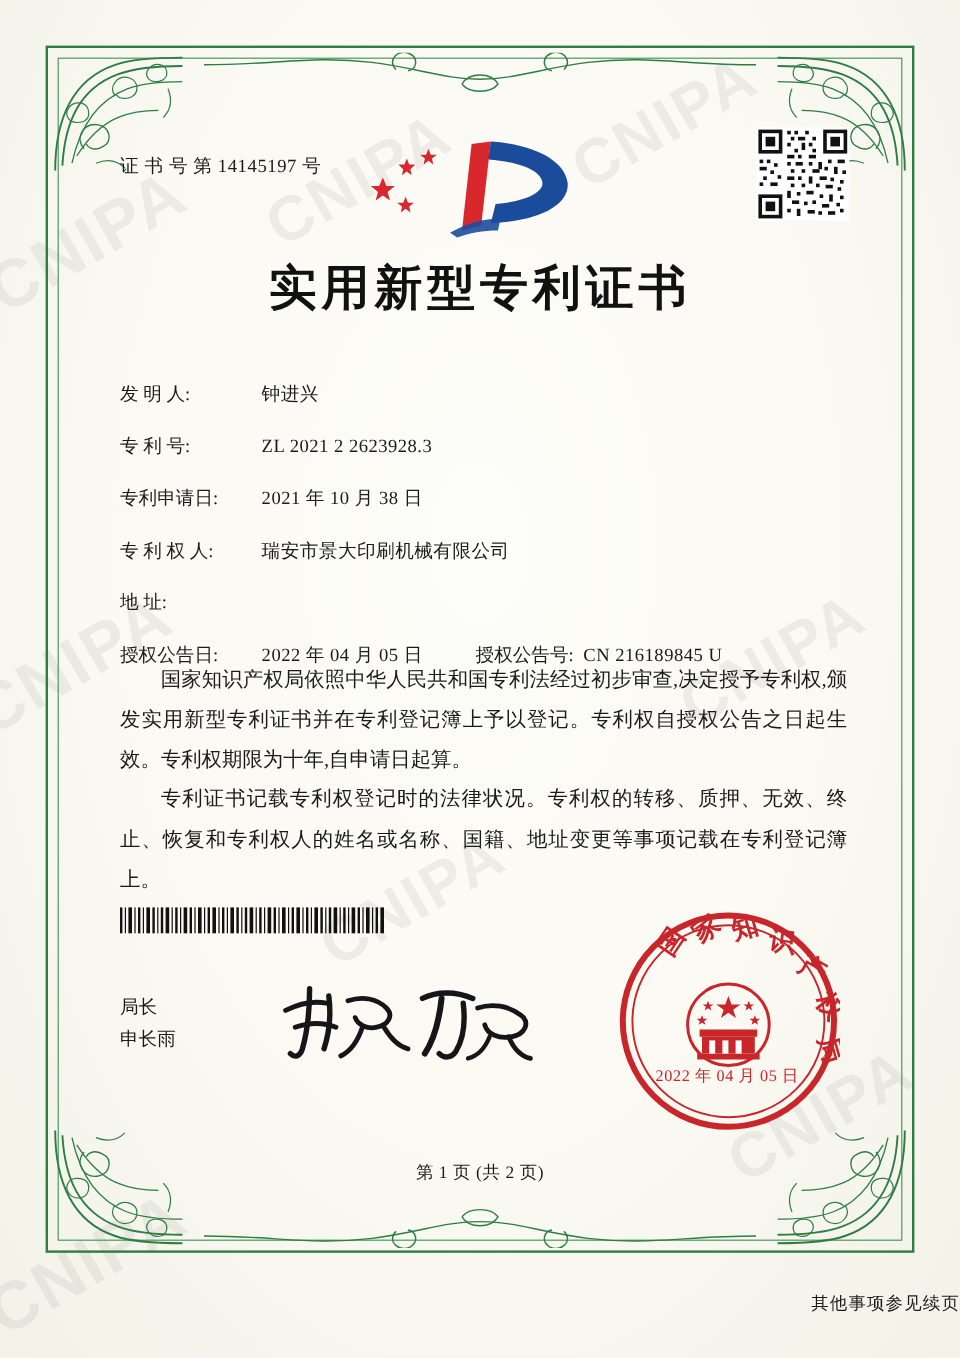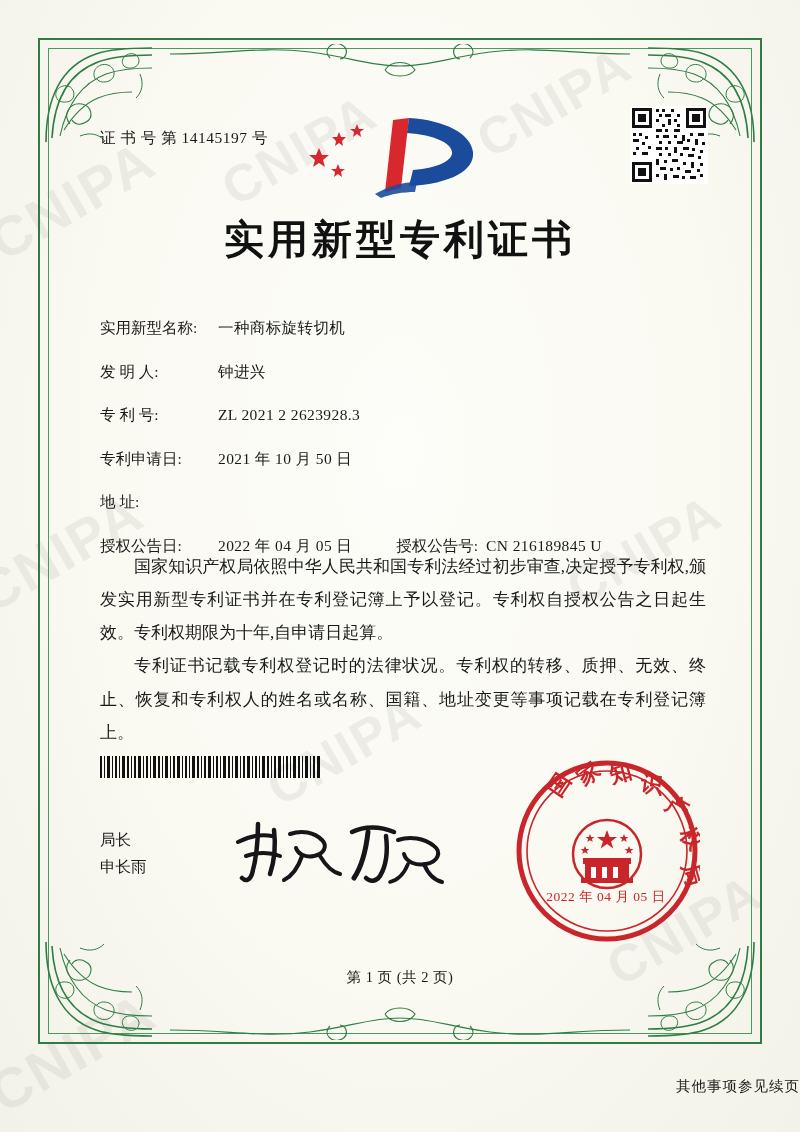--- a/index.html
+++ b/index.html
@@ -388,34 +388,34 @@
         <path d="M88 6 L104 4 L96 74 L80 78 Z" fill="#d9272e"></path>
         <path d="M104 4 C140 6 166 20 168 38 C170 56 146 70 104 72 L108 56 C134 54 148 46 147 38 C146 29 130 21 102 19 Z" fill="#1b4c9c"></path>
         <path d="M70 80 C84 72 98 68 112 68 L110 78 C98 78 86 80 76 84 Z" fill="#1b4c9c" opacity="0.9"></path>
       </svg>
     </div>
 
     <div class="title">实用新型专利证书</div>
 
     <div class="fields">
       <div class="field-row">
-        <div class="field-label">实用新型名称:</div>
-        <div class="field-value">一种商标旋转切机</div>
-      </div>
-      <div class="field-row">
         <div class="field-label">发  明  人:</div>
         <div class="field-value">钟进兴</div>
       </div>
       <div class="field-row">
         <div class="field-label">专  利  号:</div>
         <div class="field-value">ZL 2021 2 2623928.3</div>
       </div>
       <div class="field-row">
         <div class="field-label">专利申请日:</div>
-        <div class="field-value">2021 年 10 月 50 日</div>
+        <div class="field-value">2021 年 10 月 38 日</div>
+      </div>
+      <div class="field-row">
+        <div class="field-label">专 利 权 人:</div>
+        <div class="field-value">瑞安市景大印刷机械有限公司</div>
       </div>
       <div class="field-row">
         <div class="field-label">地        址:</div>
       </div>
       <div class="field-row double">
         <div class="field-label">授权公告日:</div>
         <div class="field-value">2022 年 04 月 05 日</div>
         <div class="field-label2">授权公告号:</div>
         <div class="field-value" style="margin-left:8px">CN 216189845 U</div>
       </div>

